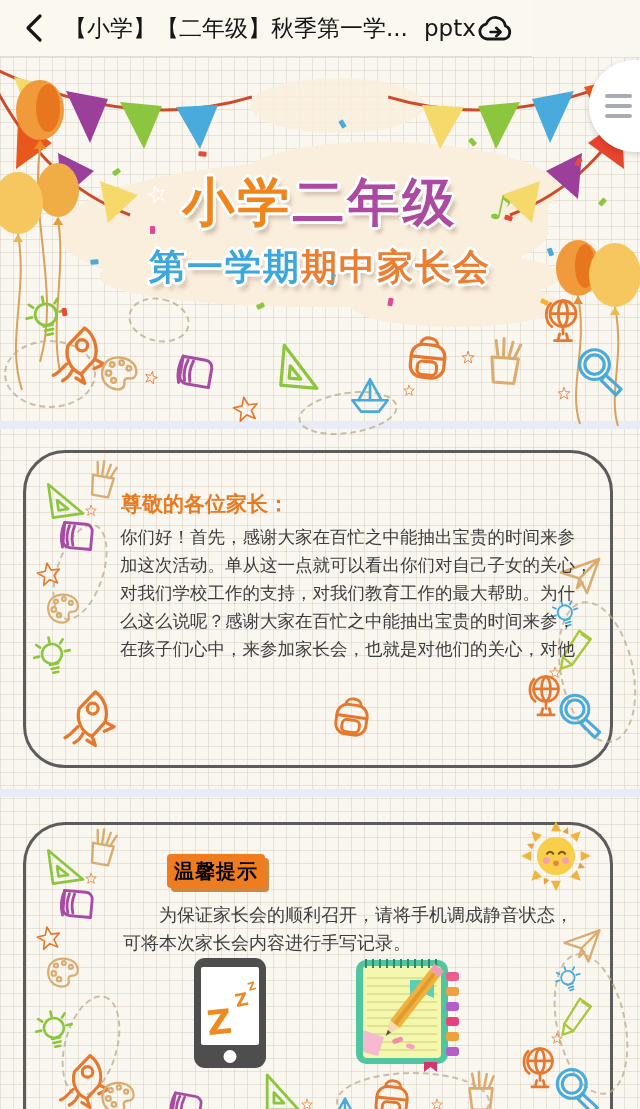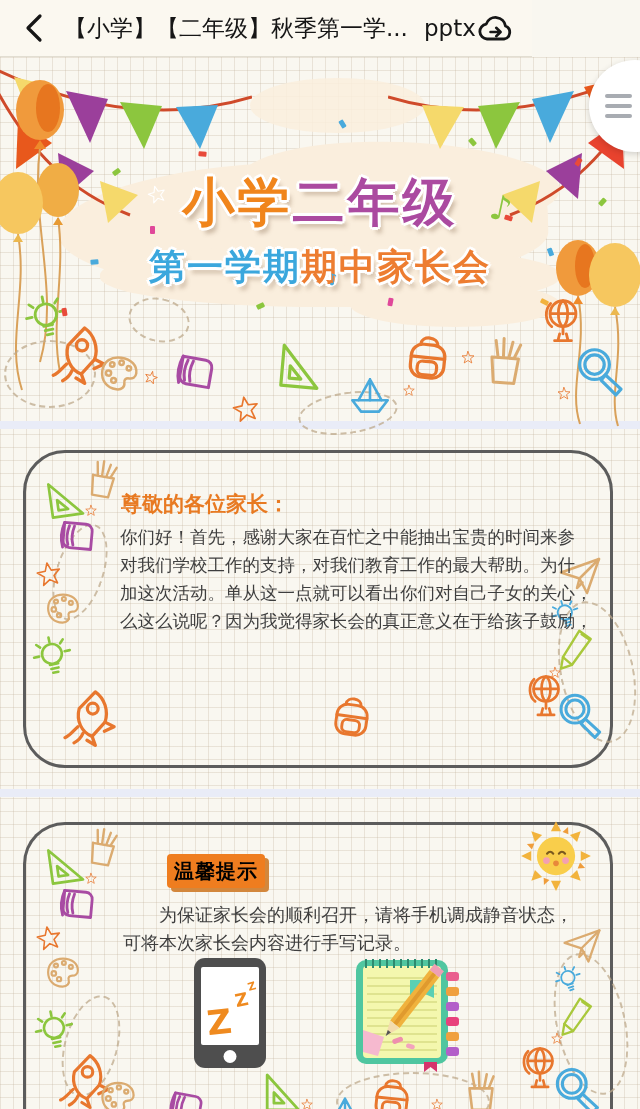--- a/index.html
+++ b/index.html
@@ -203,23 +203,24 @@
   <div class="note note1">♪</div>
   <div class="note note2">♪</div>
 
   <div class="sep" style="top:421px"></div>
   <div class="sep" style="top:789px"></div>
 
   <div class="card card2"></div>
   <div class="s2-head">尊敬的各位家长：</div>
   <div class="s2-body">
     <div>你们好！首先，感谢大家在百忙之中能抽出宝贵的时间来参</div>
+    <div>加这次活动。单从这一点就可以看出你们对自己子女的关心，</div>
     <div>对我们学校工作的支持，对我们教育工作的最大帮助。为什</div>
-    <div>加这次活动。单从这一点就可以看出你们对自己子女的关心，</div>
-    <div>么这么说呢？因为我觉得家长会的真正意义在于给孩子鼓励，</div>
+    <div>么这么说呢？感谢大家在百忙之中能抽出宝贵的时间来参，</div>
+    <div>在孩子们心中，来参加家长会，也就是对他们的关心，对他</div>
   </div>
 
   <div class="card card3"></div>
   <div class="badge">温馨提示</div>
   <svg class="sun" width="72" height="72" viewBox="0 0 64 64">
     <g fill="#f2b33c">
       <path d="M32 1 L36.5 10 h-9 Z"></path>
       <path d="M32 1 L36.5 10 h-9 Z" transform="rotate(45 32 32)"></path>
       <path d="M32 1 L36.5 10 h-9 Z" transform="rotate(90 32 32)"></path>
       <path d="M32 1 L36.5 10 h-9 Z" transform="rotate(135 32 32)"></path>

